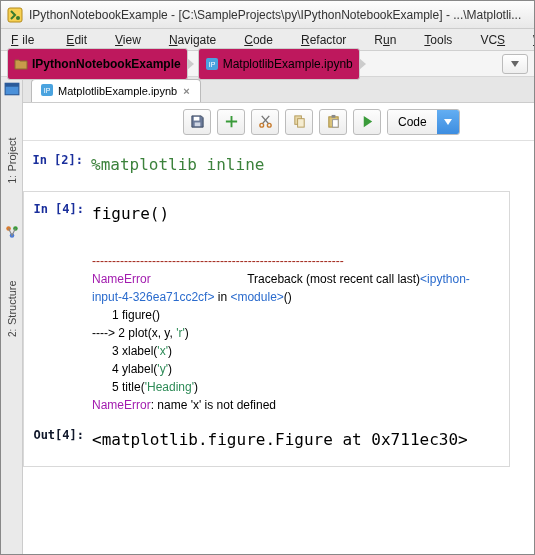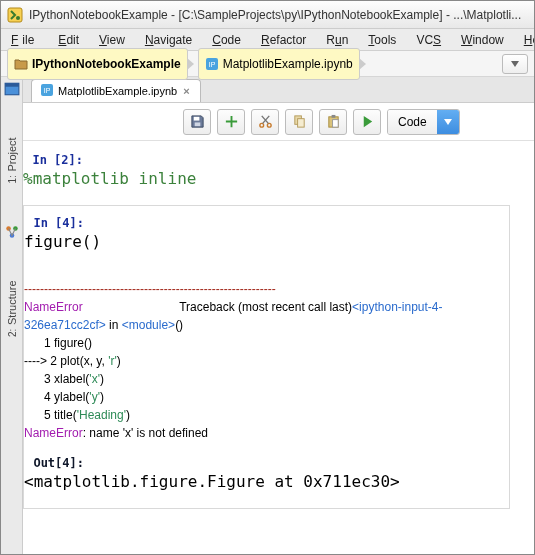--- a/index.html
+++ b/index.html
@@ -1,45 +1,45 @@
 <!DOCTYPE html>
 <html><head>
 <meta charset="utf-8">
 <style>
   * { box-sizing: border-box; margin: 0; padding: 0; }
   body { font-family: "Segoe UI", Tahoma, sans-serif; font-size: 12px; background: #f0f0f0; width: 535px; height: 555px; overflow: hidden; border: 1px solid #888; }
   .titlebar { height: 28px; background: linear-gradient(#fdfdfd, #e8e8e8); display: flex; align-items: center; padding: 12px 6px; border-bottom: 1px solid #ccc; }
   .titlebar .appicon { width: 16px; height: 16px; margin-right: 6px; display:inline-flex; align-items:center; justify-content:center; }
   .titlebar .appicon svg { width:16px; height:16px; }
   .titlebar .title { flex: 1; overflow: hidden; text-overflow: ellipsis; white-space: nowrap; color: #333; }
-  .menubar { height: 22px; background: #ececec; display: flex; align-items: center; padding: 0 6px; gap: 12px; border-bottom: 1px solid #d0d0d0; }
+  .menubar { height: 22px; background: #ececec; display: flex; align-items: center; padding: 0 6px; gap: 20px; border-bottom: 1px solid #d0d0d0; }
   .menubar span { padding: 2px 4px; cursor: default; color: #222; }
   .menubar span u { text-decoration: underline; }
   .breadcrumb { height: 26px; background: #f5f5f5; display: flex; align-items: center; padding: 0 6px; border-bottom: 1px solid #d6d6d6; }
-  .bc-seg { display: inline-flex; align-items: center; padding: 8px 6px; border: 1px solid #ccc; border-radius: 3px; background: #fef9c3; margin-right: 10px; position: relative; }
+  .bc-seg { display: inline-flex; align-items: center; padding: 8px 6px; border: 1px solid #ccc; border-radius: 3px; background: #be185d; margin-right: 10px; position: relative; }
   .bc-seg::after { content: ""; position: absolute; right: -7px; top: 50%; transform: translateY(-50%); width: 0; height: 0; border-top: 6px solid transparent; border-bottom: 6px solid transparent; border-left: 7px solid #ccc; }
   .bc-seg .ico { width: 14px; height: 14px; margin-right: 4px; display:inline-flex; align-items:center; justify-content:center; }
   .bc-ddl { margin-left: auto; width: 26px; height: 20px; border: 1px solid #bbb; border-radius: 3px; background: linear-gradient(#fff,#eee); display: flex; align-items: center; justify-content: center; }
   .workspace { display: flex; height: calc(555px - 28px - 22px - 26px); }
   .sidetabs { width: 22px; background: #eaeaea; border-right: 1px solid #ccc; display: flex; flex-direction: column; align-items: center; padding-top: 4px; gap: 40px; }
   .sidetab { writing-mode: vertical-rl; transform: rotate(180deg); font-size: 11px; color: #444; display: flex; align-items: center; gap: 4px; cursor: default; }
   .sidetab .num { font-size: 10px; }
   .sidetabs .siicon { width:16px; height:16px; display:flex; align-items:center; justify-content:center; }
   .editor { flex: 1; display: flex; flex-direction: column; background: #fff; }
   .tabrow { height: 26px; background: #e6e6e6; border-bottom: 1px solid #ccc; display: flex; align-items: flex-end; padding-left: 8px; }
   .tab { background: #fff; border: 1px solid #bbb; border-bottom: none; border-radius: 4px 4px 0 0; padding: 3px 8px; display: flex; align-items: center; gap: 4px; font-size: 11px; }
   .tab .close { color: #888; font-weight: bold; padding: 0 2px; cursor: default; }
   .toolbar { height: 38px; display: flex; align-items: center; justify-content: flex-start; gap: 6px; padding: 0 0 0 160px; border-bottom: 1px solid #e0e0e0; }
   .tbtn { width: 28px; height: 26px; border: 1px solid #bcbcbc; border-radius: 3px; background: linear-gradient(#fdfdfd,#ededed); display: flex; align-items: center; justify-content: center; cursor: default; }
   .tbtn svg { width: 15px; height: 15px; }
   .celltype { display: flex; align-items: center; border: 1px solid #bcbcbc; border-radius: 3px; overflow: hidden; height: 26px; }
   .celltype .ctlabel { padding: 0 10px; background: linear-gradient(#fdfdfd,#ededed); height: 100%; display: flex; align-items: center; }
   .celltype .ctarrow { width: 22px; height: 100%; background: linear-gradient(#63aef2,#3d8de0); display: flex; align-items: center; justify-content: center; }
   .notebook { flex: 1; overflow: auto; padding: 12px 12px 12px 0; }
-  .cellrow { display: flex; margin-bottom: 14px; flex-direction: column; }
+  .cellrow { display: flex; margin-bottom: 14px; }
   .prompt { width: 68px; text-align: right; padding-right: 8px; font-family: Menlo, Consolas, monospace; font-size: 12px; font-weight: bold; flex-shrink: 0; }
   .prompt.in { color: #1a2f9c; }
   .prompt.out { color: #0f172a; }
   .cellbody { flex: 1; font-family: Menlo, Consolas, monospace; font-size: 16px; padding-right: 10px; line-height: 1.5; }
   .boxed { border: 1px solid #d9d9d9; padding: 10px 0 0 0; margin: 0 12px 0 0; }
   .code-magic { color: #3c823c; }
   .code-kw { color: #1a2f9c; font-weight: bold; }
   .tb-hr { color: #a02316; letter-spacing: 0; overflow: hidden; white-space: nowrap; }
   .tb-err { color: #a21caf; }
   .tb-link { color: #2a6bcd; }

